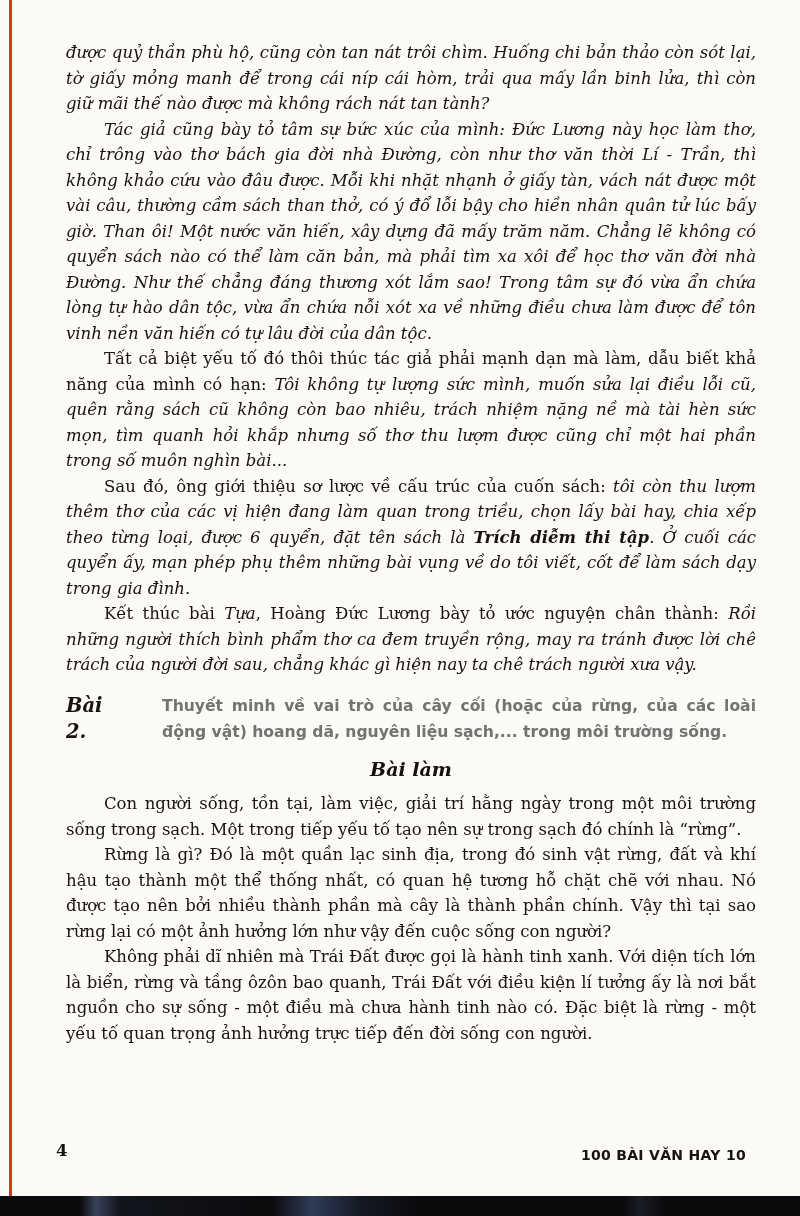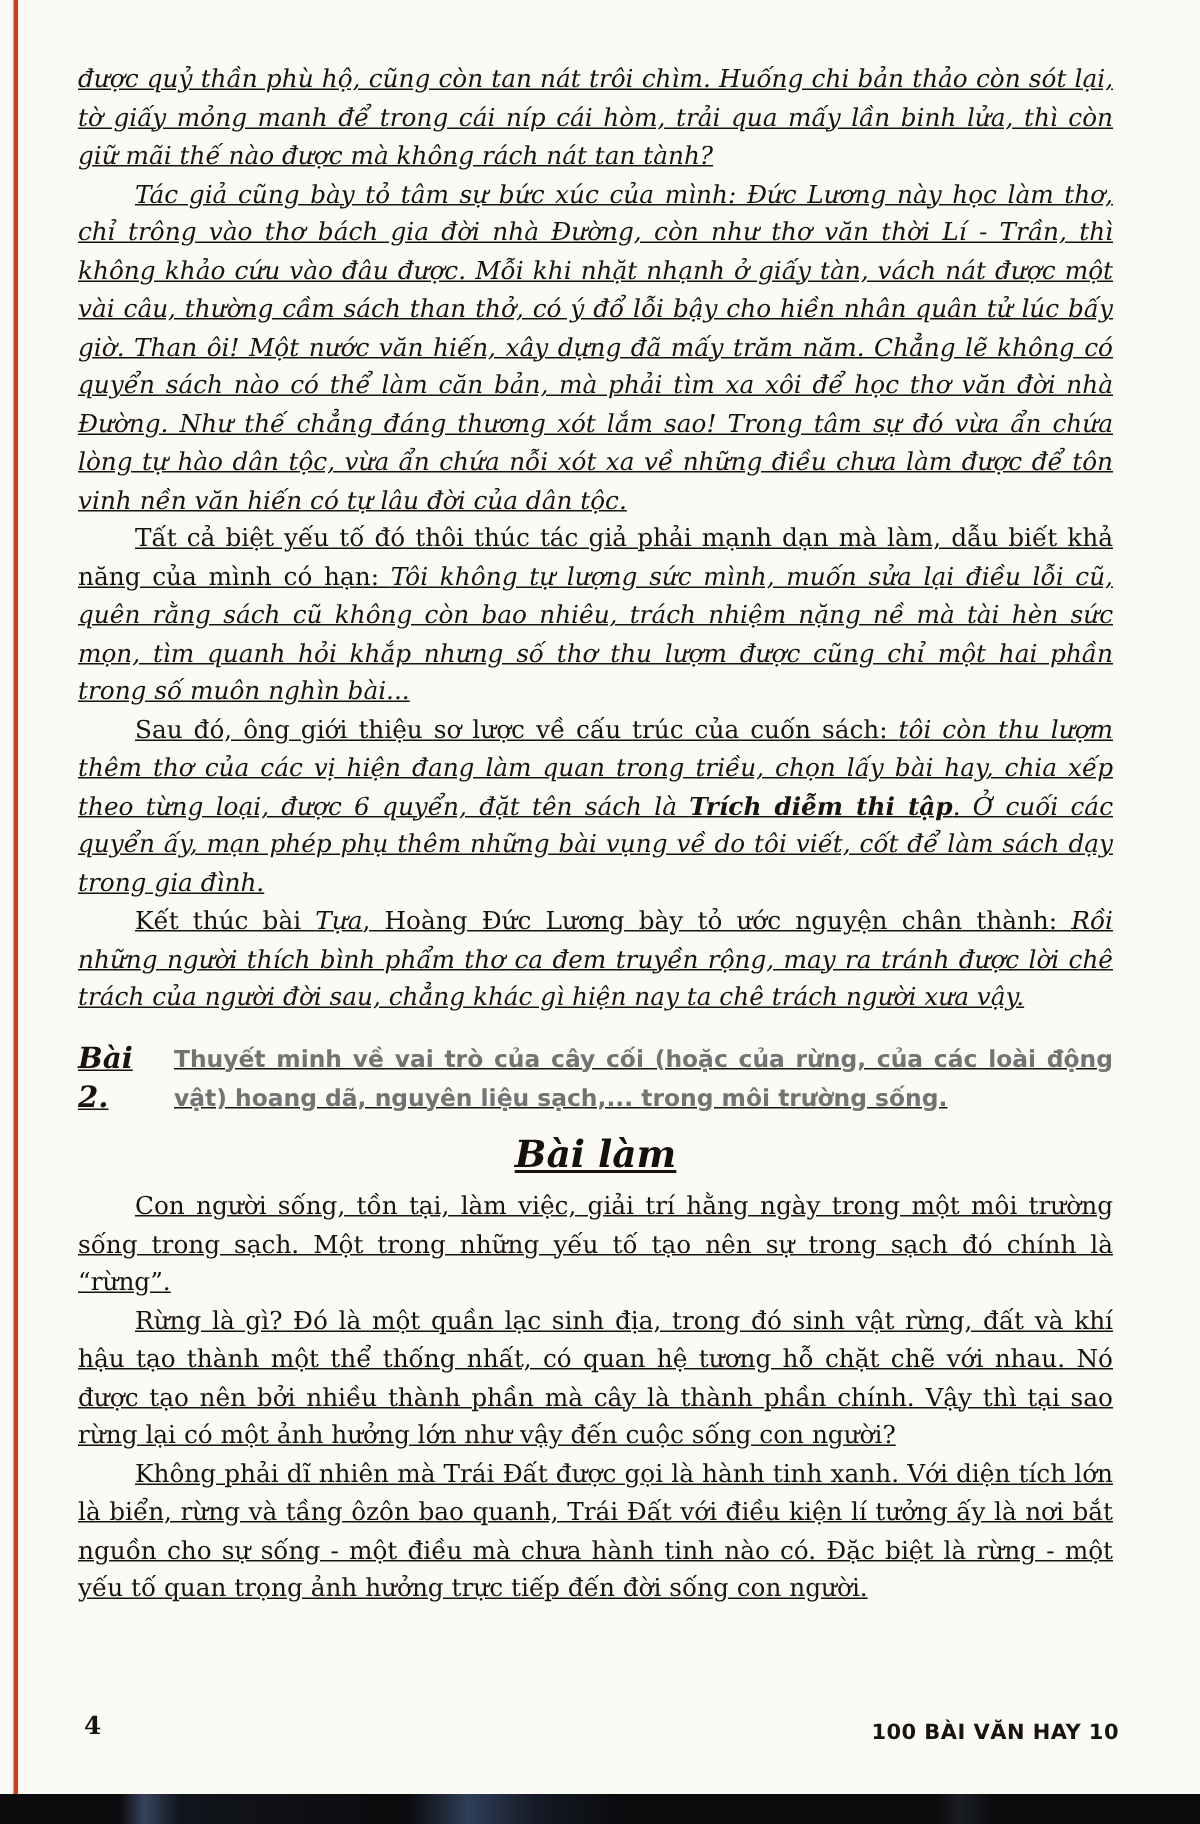--- a/index.html
+++ b/index.html
@@ -16,37 +16,37 @@
     overflow:hidden;
   }
   .margin-line {
     position:absolute;
     left:9px; top:0;
     width:3px; height:1196px;
     background:#cd3a20;
   }
   .content {
     position:absolute;
-    left:52px; top:40px;
+    left:66px; top:40px;
     width:690px;
     color:#17130f;
     font-size:16.5px;
     line-height:25.5px;
     text-align:justify;
-    text-decoration:underline;
   }
   .content p { text-indent:38px; margin:0; }
   .content p.noindent { text-indent:0; }
   .it { font-style:italic; }
   .bi { font-style:italic; font-weight:bold; }
 
   .bai2 {
     display:flex;
     margin-top:15px;
     text-indent:0;
+    gap:32px;
   }
   .bai2-label {
     flex:none;
     width:52px;
     margin-right:12px;
     font-family:"DejaVu Serif", serif;
     font-style:italic;
     font-weight:bold;
     font-size:19.5px;
     line-height:26px;
@@ -58,21 +58,21 @@
     font-size:15.6px;
     line-height:26px;
     text-align:justify;
     color:#737373;
   }
   .bai-lam {
     text-align:center;
     font-family:"DejaVu Serif", serif;
     font-style:italic;
     font-weight:bold;
-    font-size:25px;
+    font-size:19px;
     margin:12px 0 9px 0;
     color:#14100c;
   }
 
   .footer-page-number {
     position:absolute;
     left:56px; top:1141px;
     font-family:"DejaVu Serif", serif;
     font-weight:bold;
     font-size:16.5px;
@@ -120,21 +120,21 @@
     <p><span>Kết thúc bài </span><span class="it">Tựa</span><span>, Hoàng Đức Lương bày tỏ ước nguyện chân thành: </span><span class="it">Rồi những người thích bình phẩm thơ ca đem truyền rộng, may ra tránh được lời chê trách của người đời sau, chẳng khác gì hiện nay ta chê trách người xưa vậy.</span></p>
 
 
     <div class="bai2">
       <span class="bai2-label">Bài 2.</span>
       <span class="bai2-title">Thuyết minh về vai trò của cây cối (hoặc của rừng, của các loài động vật) hoang dã, nguyên liệu sạch,... trong môi trường sống.</span>
     </div>
 
     <div class="bai-lam">Bài làm</div>
 
-    <p>Con người sống, tồn tại, làm việc, giải trí hằng ngày trong một môi trường sống trong sạch. Một trong những yếu tố tạo nên sự trong sạch đó chính là “rừng”.</p>
+    <p>Con người sống, tồn tại, làm việc, giải trí hằng ngày trong một môi trường sống trong sạch. Một trong tiếp yếu tố tạo nên sự trong sạch đó chính là “rừng”.</p>
 
     <p>Rừng là gì? Đó là một quần lạc sinh địa, trong đó sinh vật rừng, đất và khí hậu tạo thành một thể thống nhất, có quan hệ tương hỗ chặt chẽ với nhau. Nó được tạo nên bởi nhiều thành phần mà cây là thành phần chính. Vậy thì tại sao rừng lại có một ảnh hưởng lớn như vậy đến cuộc sống con người?</p>
 
     <p>Không phải dĩ nhiên mà Trái Đất được gọi là hành tinh xanh. Với diện tích lớn là biển, rừng và tầng ôzôn bao quanh, Trái Đất với điều kiện lí tưởng ấy là nơi bắt nguồn cho sự sống - một điều mà chưa hành tinh nào có. Đặc biệt là rừng - một yếu tố quan trọng ảnh hưởng trực tiếp đến đời sống con người.</p>
 
   </div>
 
   <div class="footer-page-number">4</div>
   <div class="footer-book-title">100 BÀI VĂN HAY 10</div>
 

